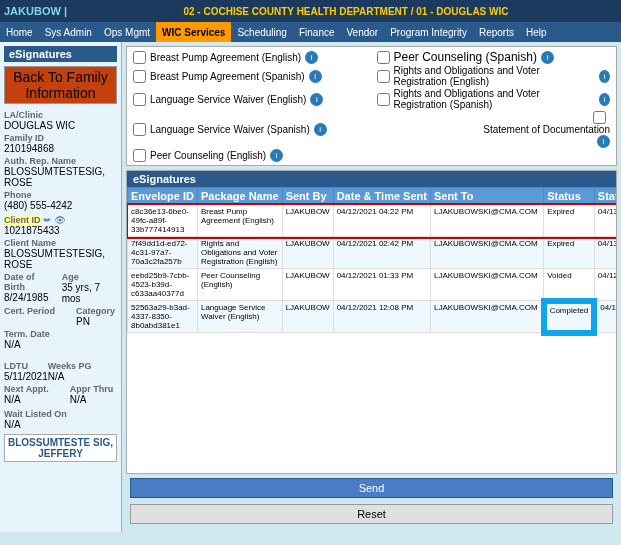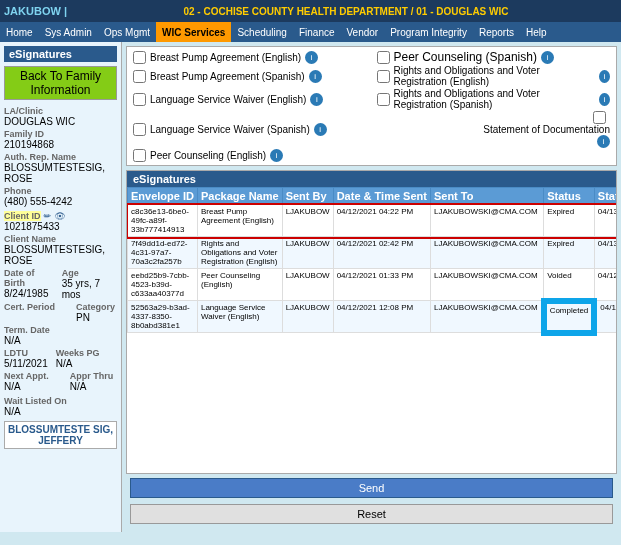--- a/index.html
+++ b/index.html
@@ -29,21 +29,21 @@
   <span style="color:#fff; padding:0 6px; font-size:10px; cursor:pointer; height:100%; display:flex; align-items:center;">Vendor</span>
   <span style="color:#fff; padding:0 6px; font-size:10px; cursor:pointer; height:100%; display:flex; align-items:center;">Program Integrity</span>
   <span style="color:#fff; padding:0 6px; font-size:10px; cursor:pointer; height:100%; display:flex; align-items:center;">Reports</span>
   <span style="color:#fff; padding:0 6px; font-size:10px; cursor:pointer; height:100%; display:flex; align-items:center;">Help</span>
 </div>
 
 <div style="display:flex; background:#d0e8f0; min-height:490px;">
 
   <div style="width:122px; min-width:122px; background:#e8f4fc; border-right:1px solid #aaa; padding:4px 4px;">
     <div style="background:#2a5a8c; color:#fff; font-weight:bold; font-size:11px; padding:2px 5px; margin-bottom:4px;">eSignatures</div>
-    <button style="background:#84cc16; border:1px solid #999; padding:2px 4px; cursor:pointer; font-size:12px; margin-bottom:6px; display:block; width:100%;">Back To Family Information</button>
+    <button style="background:#c2410c; border:1px solid #999; padding:2px 4px; cursor:pointer; font-size:14px; margin-bottom:6px; display:block; width:100%;">Back To Family Information</button>
 
     <div style="color:#666; font-size:9px; font-weight:bold; margin-top:3px;">LA/Clinic</div>
     <div style="color:#000; font-size:10px; margin-bottom:2px;">DOUGLAS WIC</div>
 
     <div style="color:#666; font-size:9px; font-weight:bold;">Family ID</div>
     <div style="color:#000; font-size:10px; margin-bottom:2px;">210194868</div>
 
     <div style="color:#666; font-size:9px; font-weight:bold;">Auth. Rep. Name</div>
     <div style="color:#000; font-size:10px; margin-bottom:2px;">BLOSSUMTESTESIG, ROSE</div>
 
@@ -79,21 +79,21 @@
       </div>
     </div>
 
     <div style="display:flex; gap:8px; margin-top:2px;">
       <div>
         <div style="color:#666; font-size:9px; font-weight:bold;">Term. Date</div>
         <div style="color:#000; font-size:10px;">N/A</div>
       </div>
     </div>
 
-    <div style="display:flex; gap:8px; margin-top:2px;">
+    <div style="display:flex; margin-top:11px;">
       <div>
         <div style="color:#666; font-size:9px; font-weight:bold;">LDTU</div>
         <div style="color:#000; font-size:10px;">5/11/2021</div>
       </div>
       <div>
         <div style="color:#666; font-size:9px; font-weight:bold;">Weeks PG</div>
         <div style="color:#000; font-size:10px;">N/A</div>
       </div>
     </div>
 

